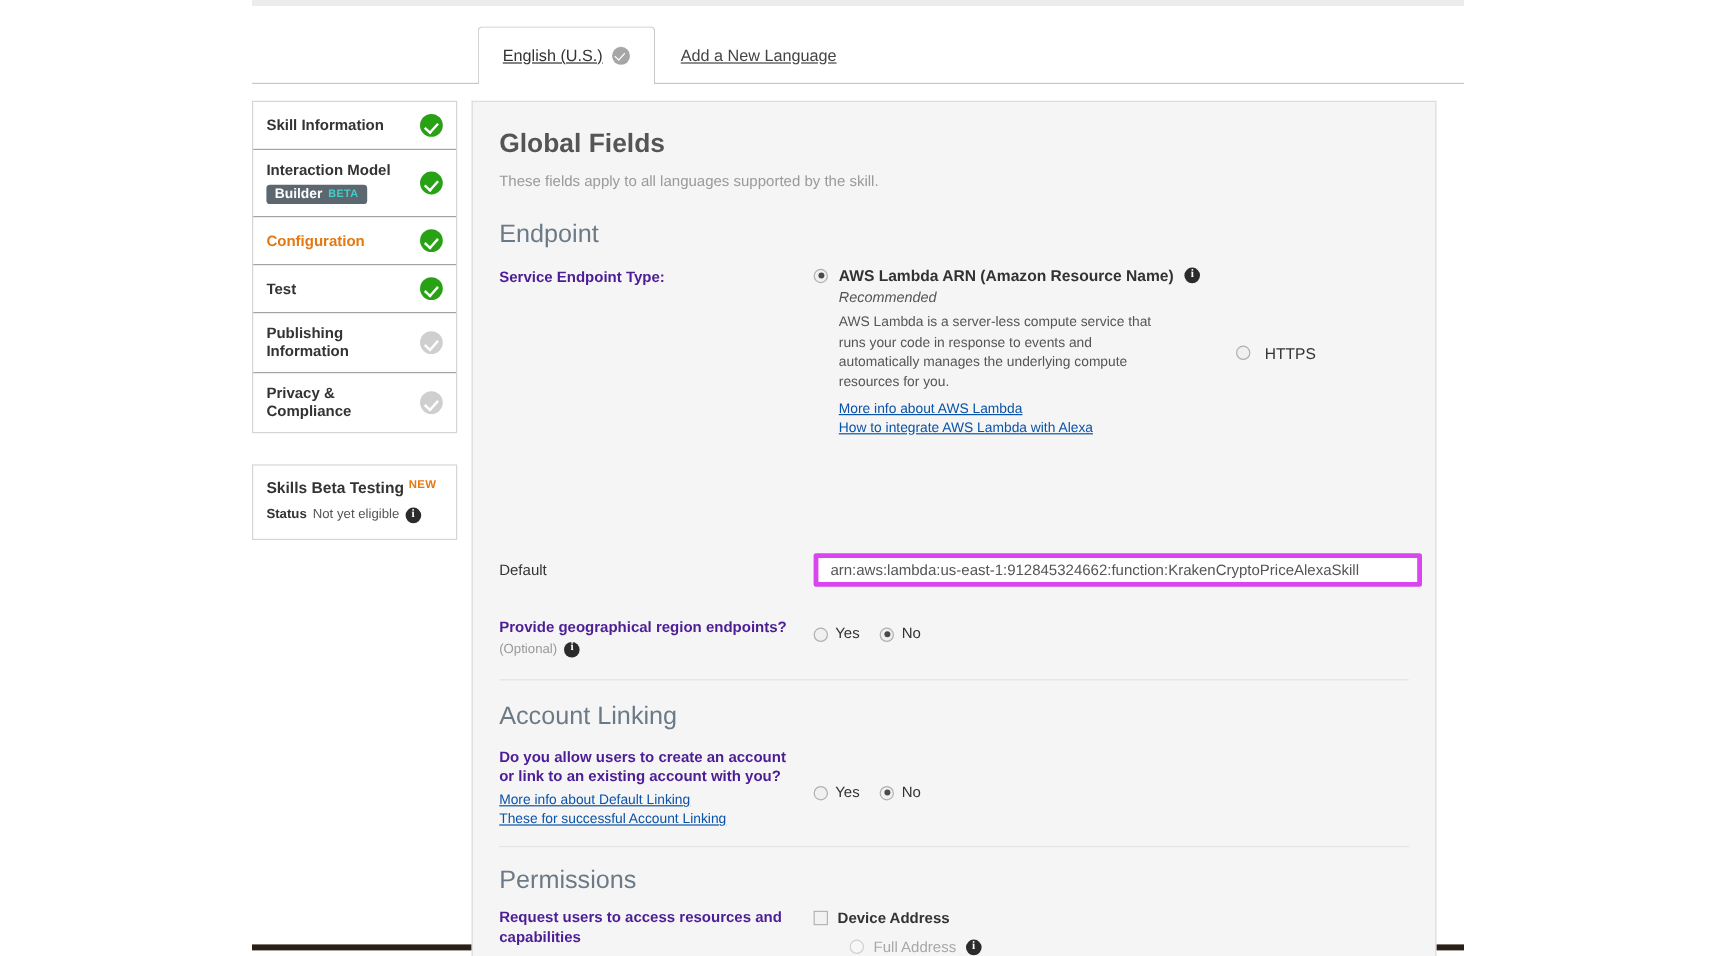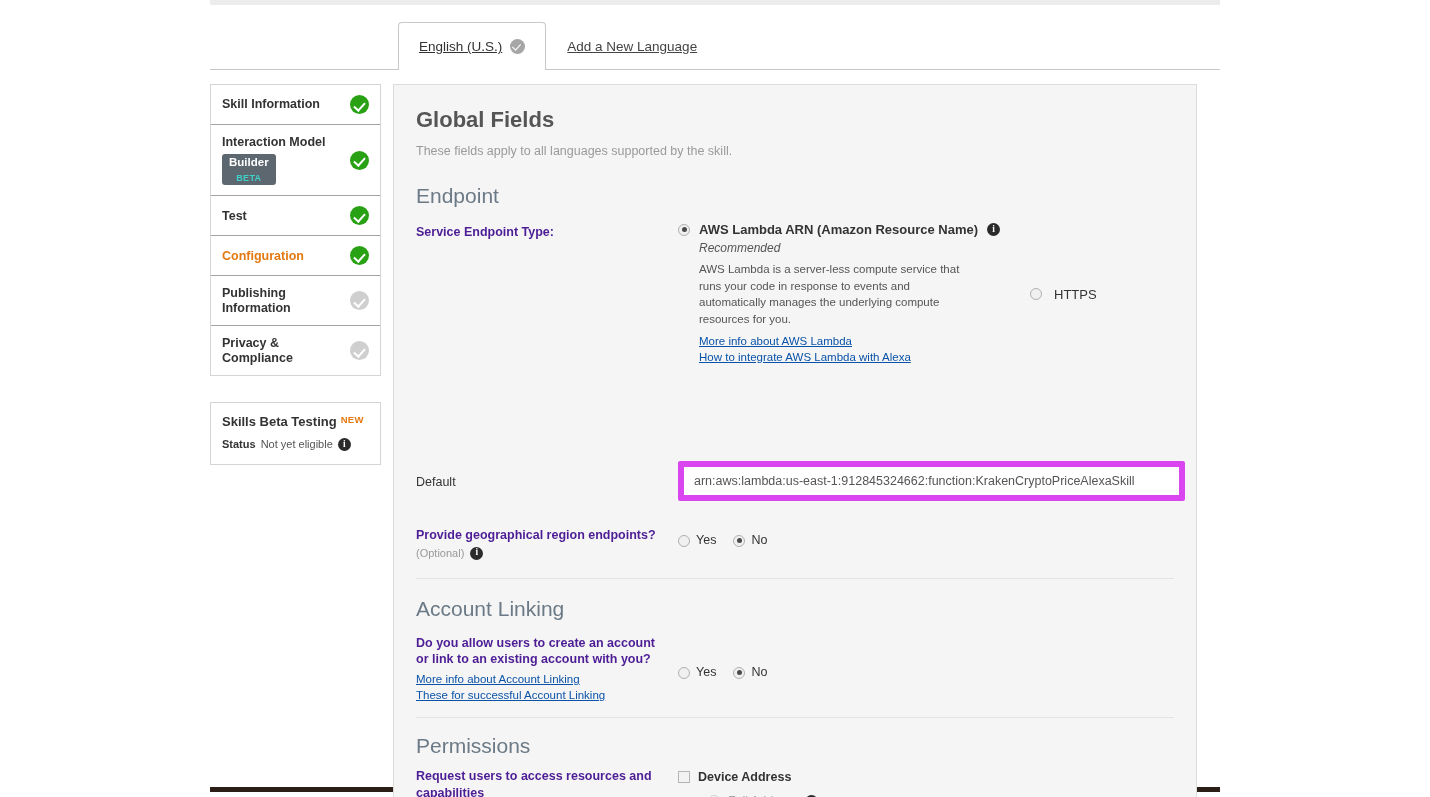--- a/index.html
+++ b/index.html
@@ -52,24 +52,23 @@
   .nav-item {
     display:flex; align-items:center; justify-content:space-between;
     padding:10px 11px; border-bottom:1px solid #a3a3a3;
     cursor:pointer; min-height:35px;
   }
   .nav-item:last-child { border-bottom:none; }
   .nav-left { display:flex; flex-direction:column; gap:5px; }
   .nav-label { font-size:12.5px; font-weight:bold; color:#333; line-height:1.15; }
   .nav-label.active { color:#e47911; }
   .badge-builder {
-    display:inline-flex; align-items:center; gap:5px;
+    display:inline-flex; align-items:flex-start; gap:5px;
     background:#5c6770; border-radius:3px; padding:2px 7px;
     width:max-content;
-    flex-direction:column;
   }
   .badge-builder .b1 { color:#fff; font-size:11.5px; font-weight:bold; }
   .badge-builder .b2 { color:#3fd0c9; font-size:9px; font-weight:bold; letter-spacing:.3px; }
   .status-dot {
     width:19px; height:19px; border-radius:50%; position:relative; flex:none;
   }
   .status-dot.done { background:#28a214; }
   .status-dot.todo { background:#cfcfcf; }
   .status-dot::after {
     content:""; position:absolute; left:5.5px; top:4.5px;
@@ -138,22 +137,22 @@
   .opt-desc { font-size:11.5px; color:#555; line-height:1.45; margin-left:21px; width:272px; }
   .opt-links { margin-left:21px; margin-top:7px; }
   a.lnk {
     display:block; font-size:11.5px; color:#0a53a8;
     text-decoration:underline; margin-bottom:4px; cursor:pointer;
   }
   .opt-https { margin-left:0; display:flex; align-items:center; gap:12px; }
   .https-lbl { font-size:13px; font-weight:normal; color:#333; }
 
   .txtinput {
-    width:507px; height:40px; background:#fff;
-    border:6px solid #d946ef; border-radius:2px;
+    width:507px; height:28px; background:#fff;
+    border:4px solid #d946ef; border-radius:2px;
     padding:0 10px; font-size:12.5px; color:#555;
     font-family:"Liberation Sans", sans-serif;
   }
   .yn { display:flex; align-items:flex-end; gap:6px; font-size:12.5px; color:#333; }
   .yn .gap { width:5px; }
 
   .divider { border-top:1px solid #e4e4e4; margin:18px 0 0 0; }
 
   .perm-right { padding-top:2px; }
   .perm-line { display:flex; align-items:center; gap:8px; margin-bottom:10px; }
@@ -202,28 +201,28 @@
           <span class="badge-builder">
             <span class="b1">Builder</span>
             <span class="b2">BETA</span>
           </span>
         </div>
         <span class="status-dot done"></span>
       </div>
 
       <div class="nav-item">
         <div class="nav-left">
+          <span class="nav-label active">Configuration</span>
+        </div>
+        <span class="status-dot done"></span>
+      </div>
+
+      <div class="nav-item">
+        <div class="nav-left">
           <span class="nav-label">Test</span>
-        </div>
-        <span class="status-dot done"></span>
-      </div>
-
-      <div class="nav-item">
-        <div class="nav-left">
-          <span class="nav-label active">Configuration</span>
         </div>
         <span class="status-dot done"></span>
       </div>
 
       <div class="nav-item">
         <div class="nav-left">
           <span class="nav-label">Publishing Information</span>
         </div>
         <span class="status-dot todo"></span>
       </div>
@@ -313,21 +312,21 @@
     </div>
 
     <div class="divider"></div>
 
     <div class="h2" style="margin-top:18px;">Account Linking</div>
 
     <div class="row">
       <div class="col-label">
         <div class="lbl-bold" style="width:248px;">Do you allow users to create an account or link to an existing account with you?</div>
         <div style="margin-top:5px;">
-          <a class="lnk">More info about Account Linking</a>
+          <a class="lnk">More info about Default Linking</a>
           <a class="lnk">These for successful Account Linking</a>
         </div>
       </div>
       <div class="col-field" style="padding-top:30px;">
         <div class="yn">
           <span class="radio"></span>
           <span>Yes</span>
           <span class="gap"></span>
           <span class="radio sel"></span>
           <span>No</span>

